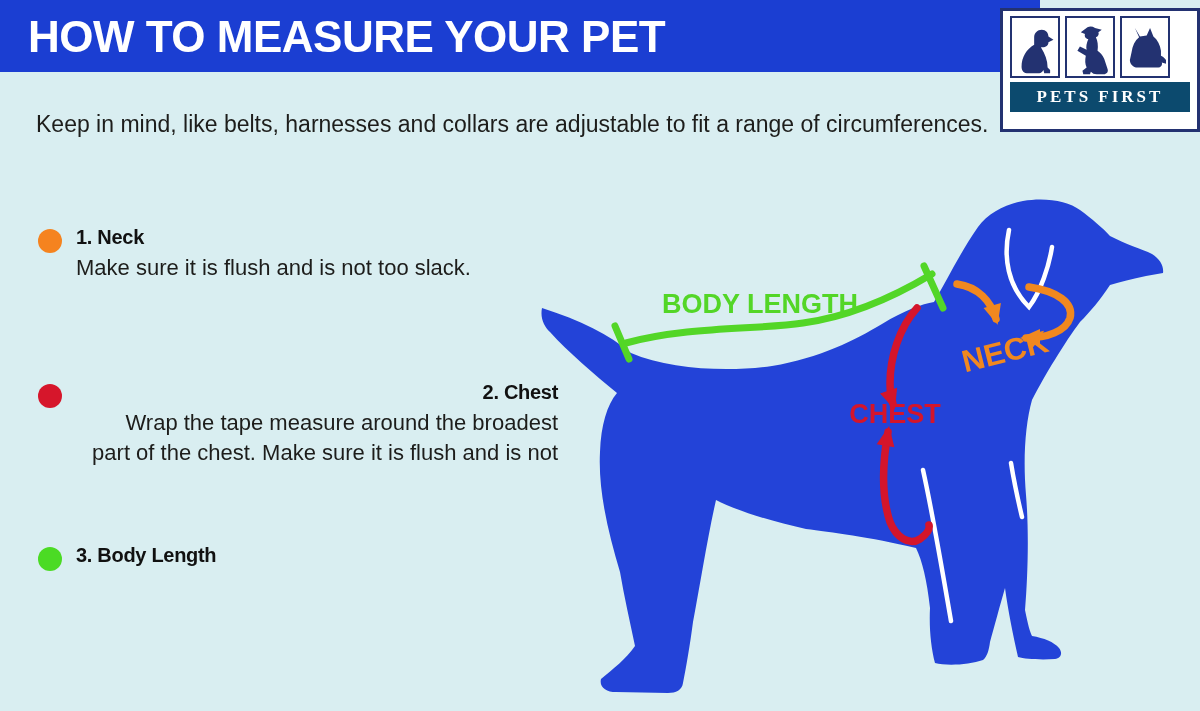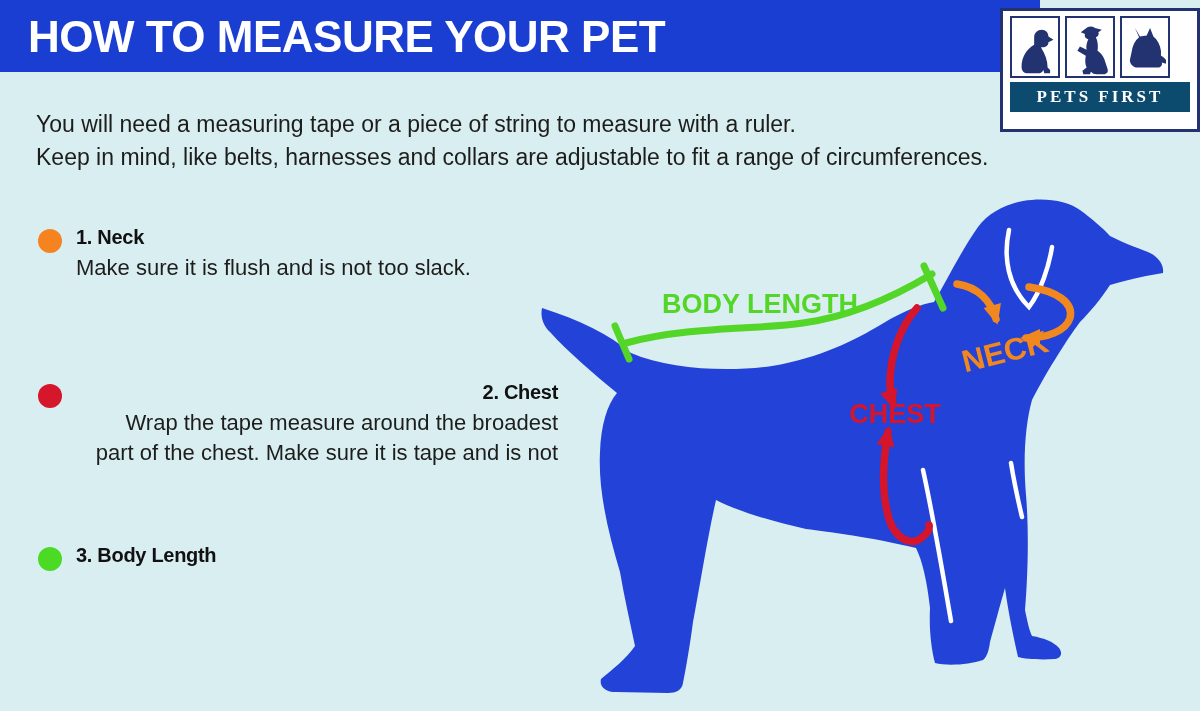--- a/index.html
+++ b/index.html
@@ -65,38 +65,37 @@
     <div class="logo-dog-cell">
       <svg width="42" height="54" viewBox="0 0 50 60">
         <path fill="#233271" d="M13,5 l6,10 8,-1 4,-9 4,10 c5,4 8,10 9,17 l0,6 c4,2 7,5 8,10 l-7,-2 c1,3 -1,6 -4,6 l-25,0 c-5,0 -9,-4 -9,-9 l2,-9 c1,-8 4,-14 9,-18 l-5,-11 z"></path>
       </svg>
     </div>
   </div>
   <div class="logo-banner">PETS FIRST</div>
 </div>
 
 <div class="intro">
-  <div>You will need a measuring tape or a piece of string to measure with a ruler.</div>
   <div>Keep in mind, like belts, harnesses and collars are adjustable to fit a range of circumferences.</div>
 </div>
 
 <div class="step step-1">
   <span class="bullet" style="background: rgb(245, 131, 31);"></span>
   <div class="step-heading">1. Neck</div>
   <div class="step-desc">
     <div>Make sure it is flush and is not too slack.</div>
   </div>
 </div>
 
 <div class="step step-2">
   <span class="bullet" style="background: rgb(214, 22, 43);"></span>
   <div class="step-heading">2. Chest</div>
   <div class="step-desc">
     <div>Wrap the tape measure around the broadest</div>
-    <div>part of the chest. Make sure it is tape and is not</div>
+    <div>part of the chest. Make sure it is flush and is not</div>
   </div>
 </div>
 
 <div class="step step-3">
   <span class="bullet" style="background: rgb(75, 219, 36);"></span>
   <div class="step-heading">3. Body Length</div>
 </div>
 
 <div class="diagram">
 <svg width="680" height="531" viewBox="0 0 680 531">

